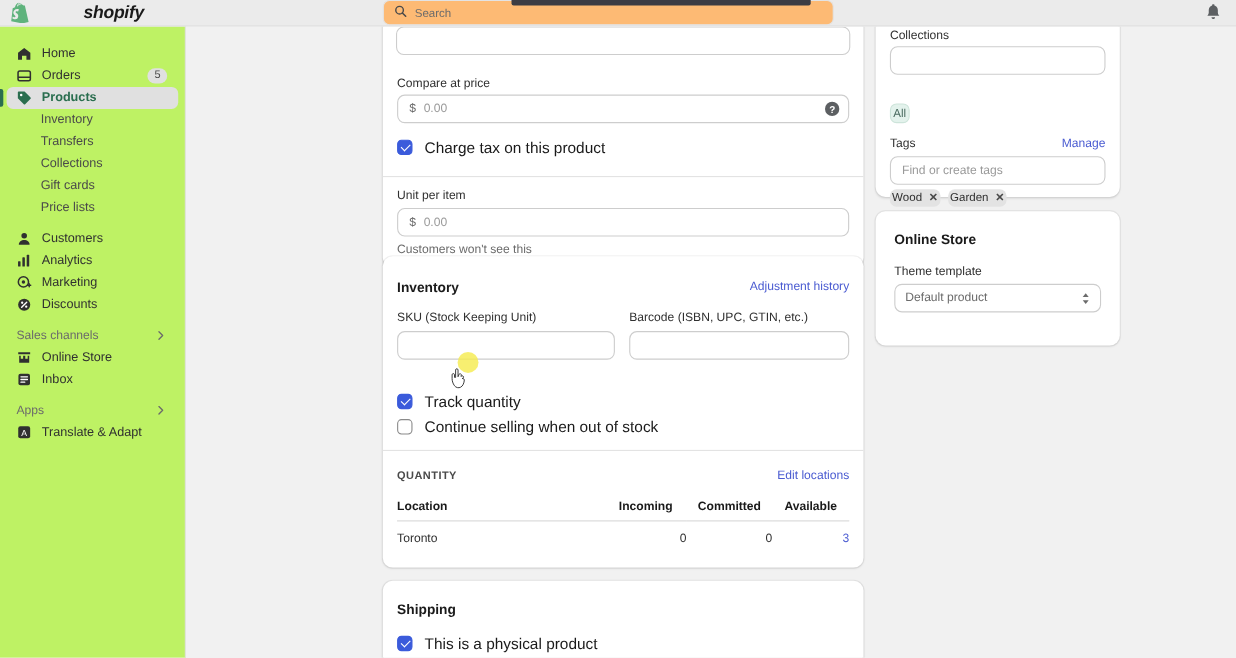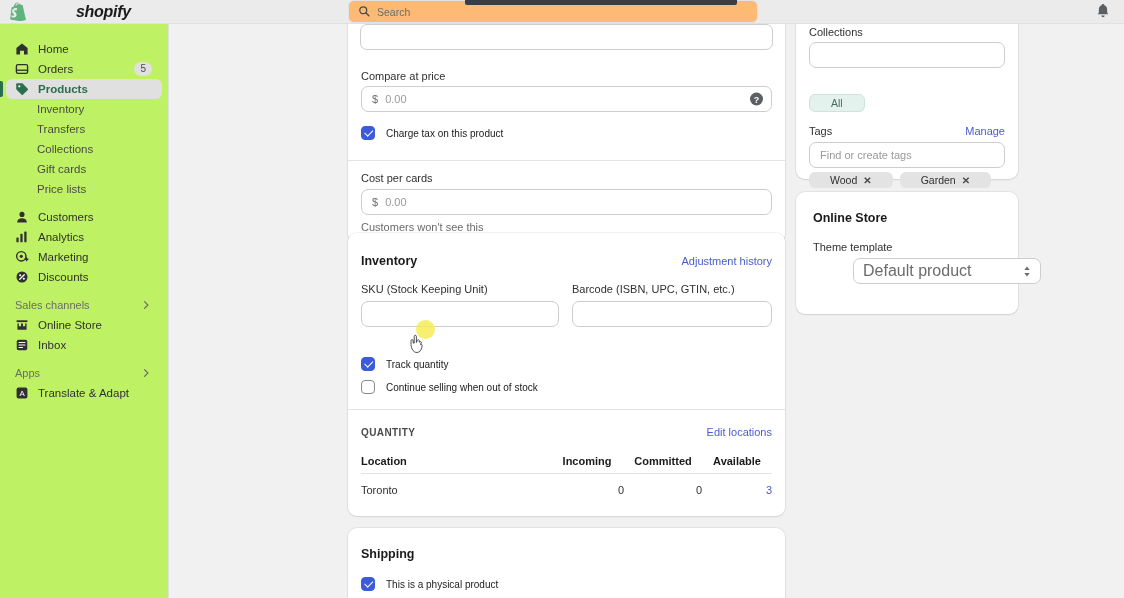--- a/index.html
+++ b/index.html
@@ -99,47 +99,47 @@
     border: 1px solid #8a8a8a; background: #fff;
   }
   .cb.on {
     background: #3b5bdb; border-color: #3b5bdb;
     display: flex; align-items: center; justify-content: center;
   }
   .cb.on::after {
     content: ""; width: 3.5px; height: 7px; border: solid #fff;
     border-width: 0 1.8px 1.8px 0; transform: rotate(45deg) translate(-0.5px,-1px);
   }
-  .cb-label { font-size: 10px; color: #1a1a1a; }
+  .cb-label { font-size: 14px; color: #1a1a1a; }
   .sep { height: 1px; background: #e3e3e3; }
 
   
   .qty-head { font-size: 10px; font-weight: 700; color: #4a4a4a; letter-spacing: 0.4px; }
   .qtable { width: 100%; border-collapse: collapse; }
   .qtable th {
     font-size: 11px; font-weight: 600; color: #1a1a1a;
     text-align: center; padding: 6px 0; border-bottom: 1px solid #e3e3e3;
   }
   .qtable th.l, .qtable td.l { text-align: left; }
   .qtable td { font-size: 11px; color: #303030; text-align: right; padding: 10px 0 0 0; }
   .qtable td.avail { color: #4a5bd1; }
 
   
   .chip {
     display: inline-flex; align-items: center; gap: 6px;
-    border-radius: 6px; padding: 2px 21px; font-size: 10.5px;
+    border-radius: 6px; padding: 2px 2px; font-size: 10.5px;
   }
   .chip.all { background: #e3f2ec; color: #4a6b60; border: 1px solid #cde4da; }
   .chip.tag { background: #e3e3e3; color: #303030; }
   .chip .x { font-size: 10px; color: #4a4a4a; cursor: pointer; font-weight: bold; }
   .tagrow { display: flex; gap: 7px; margin-top: 0; }
   .select {
     width: 100%; height: 26px; border: 1px solid #cdcdcd; border-radius: 7px;
     background: #fff; display: flex; align-items: center; justify-content: space-between;
-    padding: 0 9px; font-size: 16px; color: #6b6b6b; margin-left: 40px;
+    padding: 0 9px; font-size: 11px; color: #6b6b6b;
   }
   .updown { display: flex; flex-direction: column; gap: 2px; align-items: center; }
 
   
   .click-glow {
     position: absolute; width: 19px; height: 19px; border-radius: 50%;
     background: #f5ec50; opacity: .82; z-index: 60; pointer-events: none;
   }
   .cursor { position: absolute; z-index: 61; pointer-events: none; }
 </style>
@@ -341,21 +341,21 @@
         <span class="help-dot">?</span>
       </div>
 
       <div class="cbrow" style="position:absolute; left:13px; top:136px;">
         <span class="cb on"></span>
         <span class="cb-label">Charge tax on this product</span>
       </div>
 
       <div class="sep" style="position:absolute; left:0; top:170px; width:437px;"></div>
 
-      <span class="field-label" style="position:absolute; left:13px; top:182px;">Cost per cards</span>
+      <span class="field-label" style="position:absolute; left:13px; top:182px;">Unit per item</span>
       <div class="input" style="position:absolute; left:13px; top:199px; width:411px;">
         <span class="cur">$</span>
         <span class="ph">0.00</span>
       </div>
       <span class="helper" style="position:absolute; left:13px; top:231px;">Customers won't see this</span>
     </div>
 
     <div class="card" style="left:179px; top:209px; width:437px; height:283px;">
 
       <span class="card-title" style="position:absolute; left:13px; top:21px;">Inventory</span>

